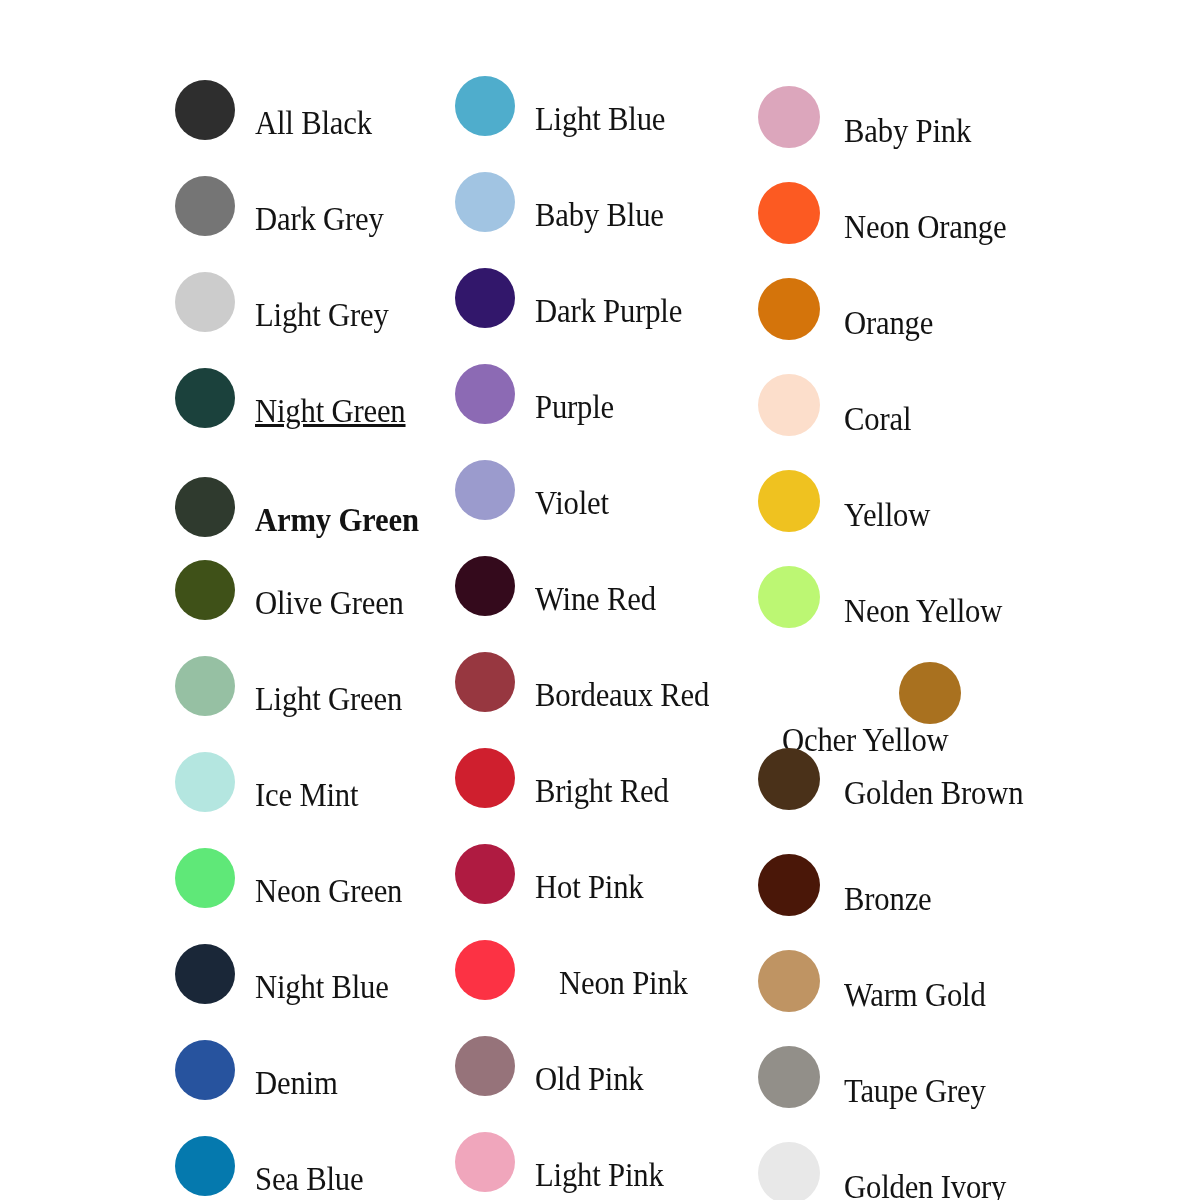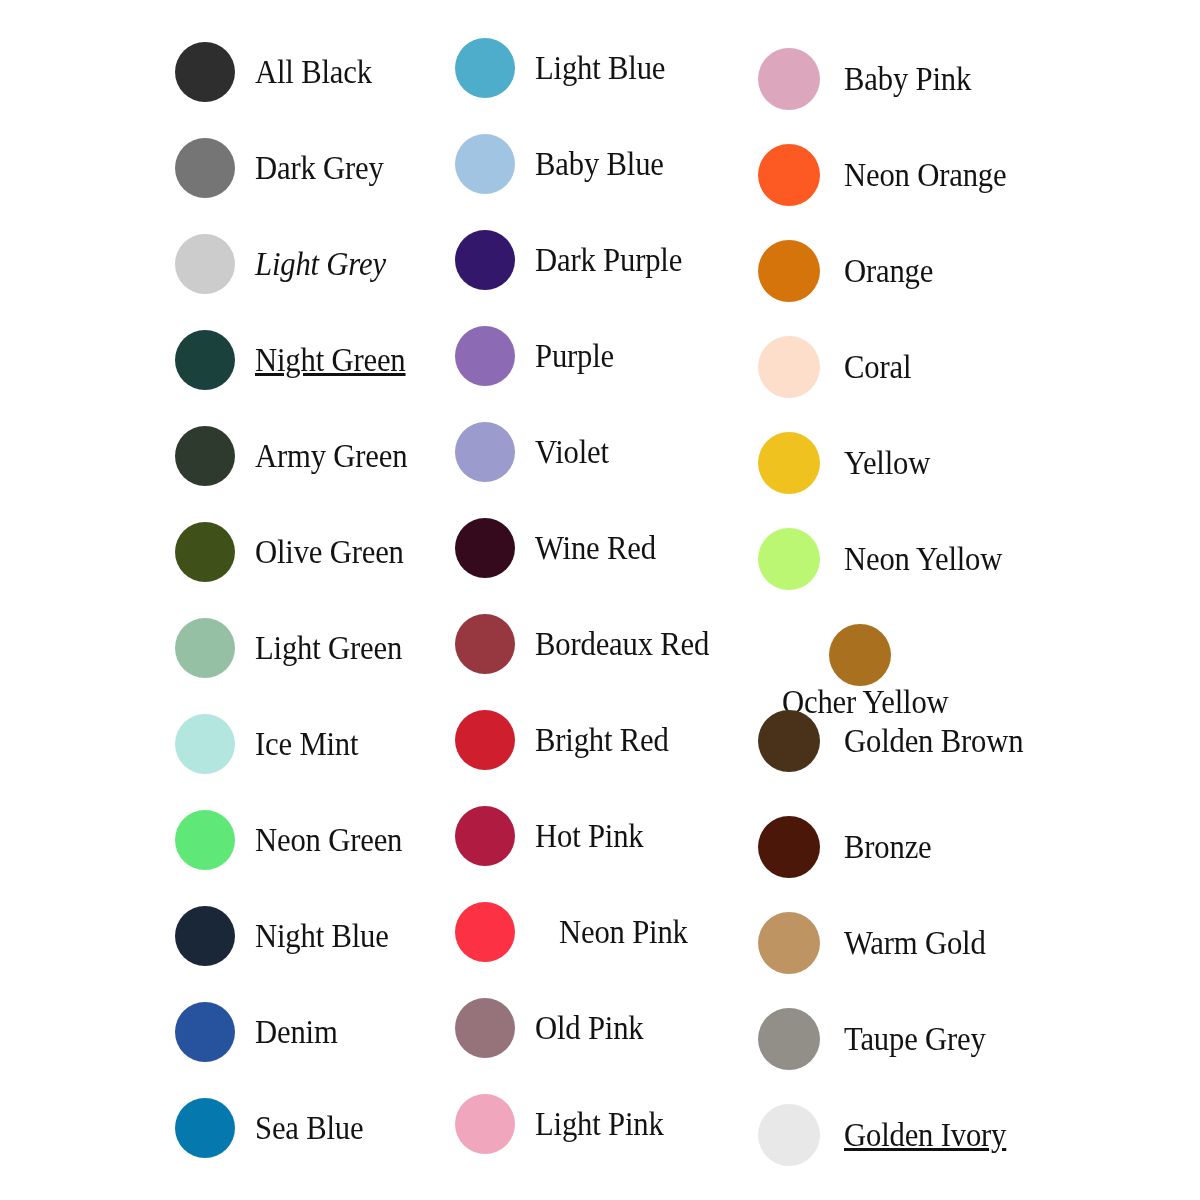--- a/index.html
+++ b/index.html
@@ -24,22 +24,23 @@
     position: absolute;
     top: 0;
   }
   .col-1 { left: 175px; }
   .col-2 { left: 455px; }
   .col-3 { left: 758px; }
 
   .swatch-row {
     position: absolute;
     display: flex;
-    align-items: center;
+    align-items: flex-end;
     white-space: nowrap;
+    margin-top: 38px;
   }
   .dot {
     width: 60px;
     height: 60px;
     border-radius: 50%;
     flex: 0 0 60px;
   }
   .col-3 .dot {
     width: 62px;
     height: 62px;
@@ -64,29 +65,29 @@
 
   <div class="column col-1">
       <div class="swatch-row" style="top: 42px;">
         <div class="dot" title="#2E2E2E" style="background: rgb(46, 46, 46);"></div>
         <div class="swatch-label">All Black</div>
       </div>
       <div class="swatch-row" style="top: 138px;">
         <div class="dot" title="#757575" style="background: rgb(117, 117, 117);"></div>
         <div class="swatch-label">Dark Grey</div>
       </div>
-      <div class="swatch-row" style="top: 234px; font-style: italic;">
+      <div class="swatch-row" style="top: 234px;">
         <div class="dot" title="#CCCCCC" style="background: rgb(204, 204, 204);"></div>
         <div class="swatch-label">Light Grey</div>
       </div>
       <div class="swatch-row" style="top: 330px; text-decoration: underline;">
         <div class="dot" title="#1B413C" style="background: rgb(27, 65, 60);"></div>
         <div class="swatch-label">Night Green</div>
       </div>
-      <div class="swatch-row" style="top: 426px;">
+      <div class="swatch-row" style="top: 439px; font-weight: bold;">
         <div class="dot" title="#2F3A2E" style="background: rgb(47, 58, 46);"></div>
         <div class="swatch-label">Army Green</div>
       </div>
       <div class="swatch-row" style="top: 522px;">
         <div class="dot" title="#3F5118" style="background: rgb(63, 81, 24);"></div>
         <div class="swatch-label">Olive Green</div>
       </div>
       <div class="swatch-row" style="top: 618px;">
         <div class="dot" title="#96C0A3" style="background: rgb(150, 192, 163);"></div>
         <div class="swatch-label">Light Green</div>

